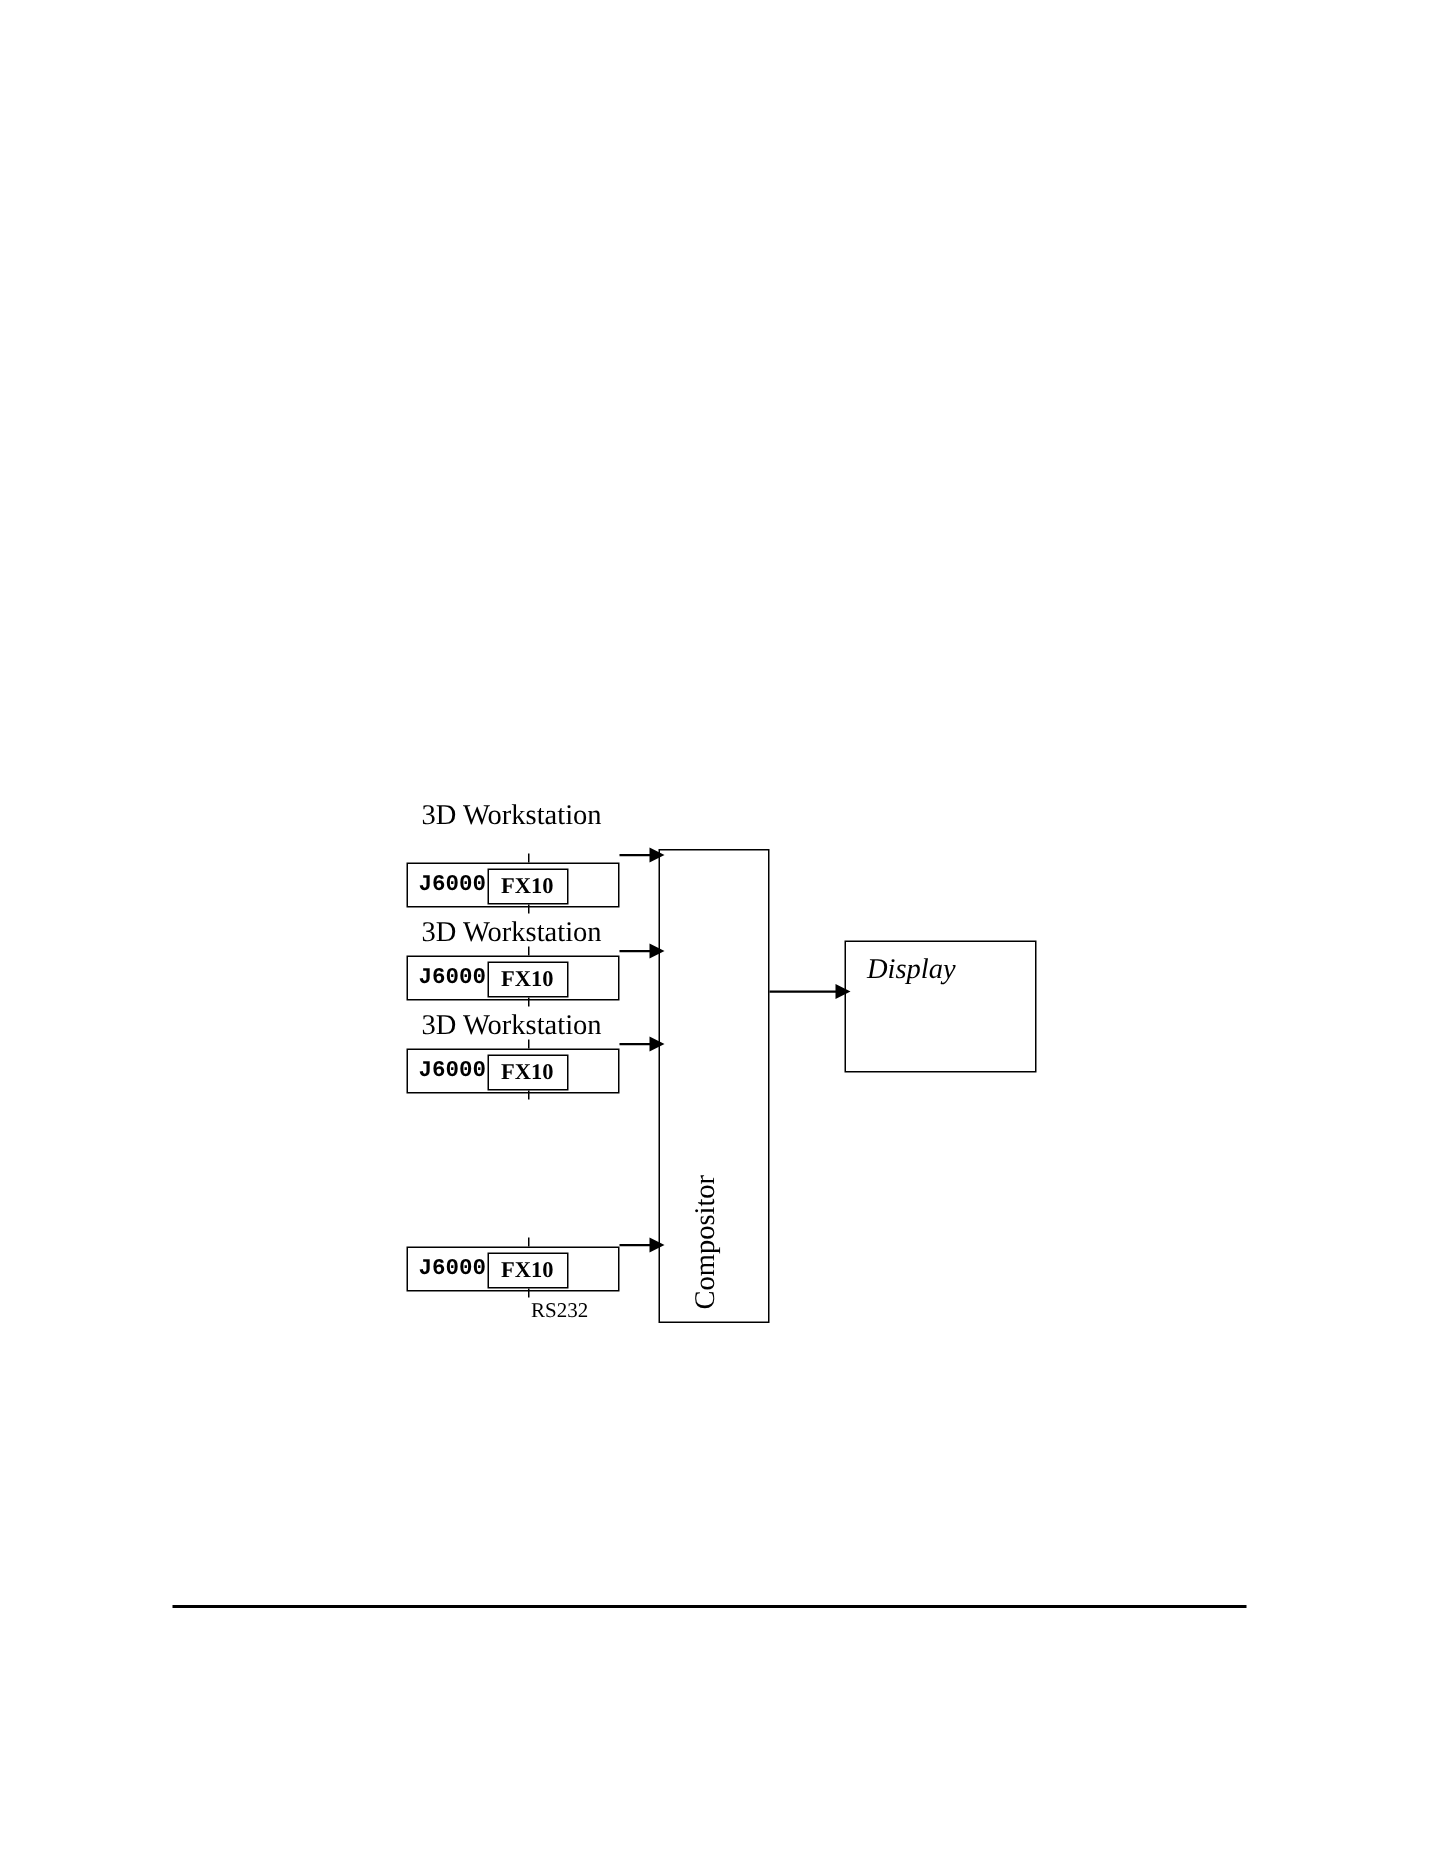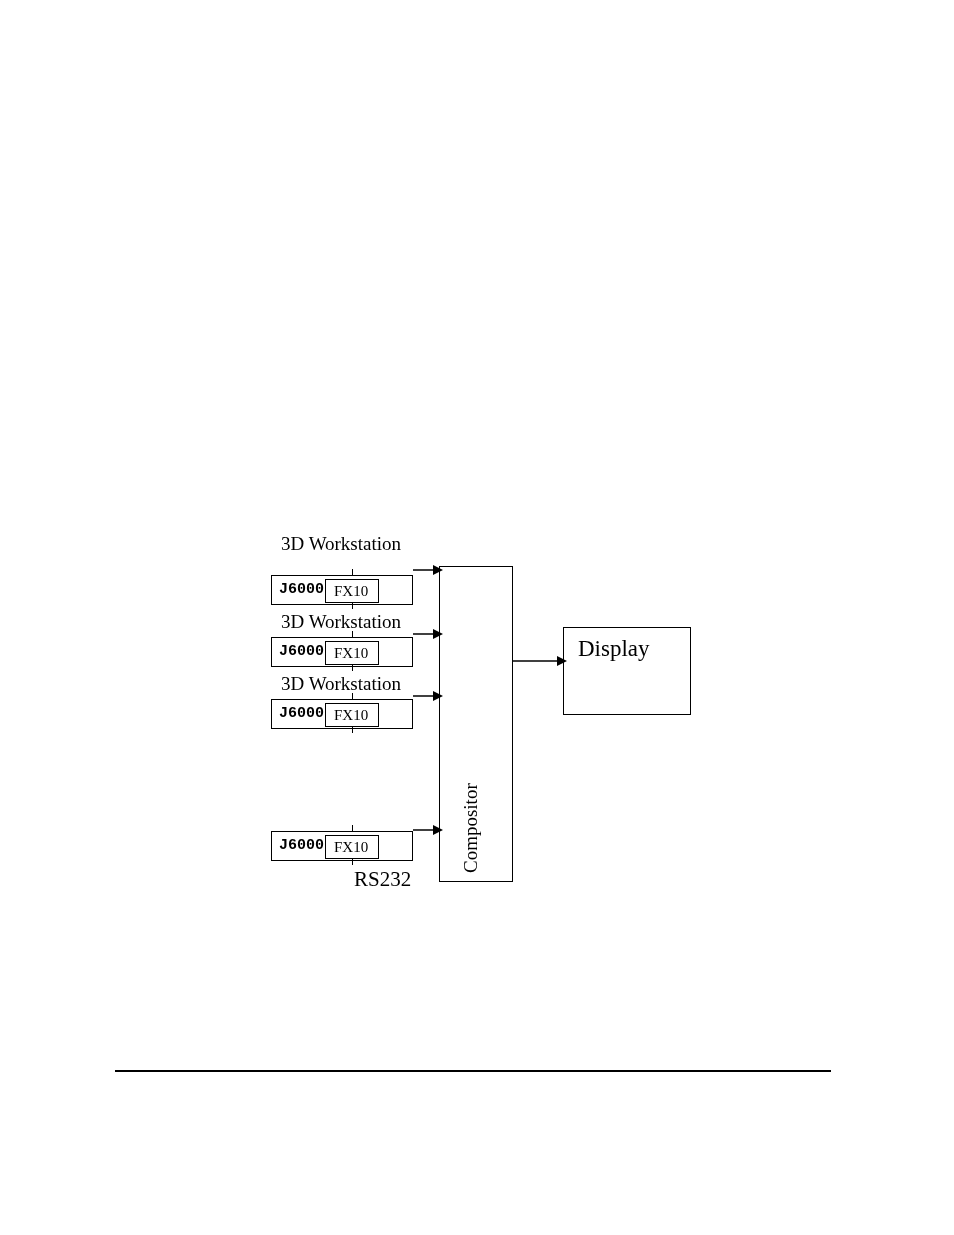--- a/index.html
+++ b/index.html
@@ -29,35 +29,36 @@
   }
   .j6000-text {
     position: absolute;
     font-size: 15px;
     font-weight: bold;
     font-family: Liberation Mono, monospace;
   }
   .fx10-text {
     position: absolute;
     font-size: 15px;
-    font-weight: normal;
+    font-weight: bold;
   }
   .compositor-text {
     position: absolute;
     font-size: 19px;
     transform: rotate(-90deg);
     transform-origin: left top;
   }
   .display-text {
     position: absolute;
-    font-size: 23px;
+    font-size: 19px;
+    font-style: italic;
   }
   .rs232-text {
     position: absolute;
-    font-size: 21px;
+    font-size: 14px;
   }
   .tick {
     position: absolute;
     width: 0;
     height: 6px;
     border-left: 1.5px solid #000;
   }
   .hr-footer {
     position: absolute;
     left: 115px;

